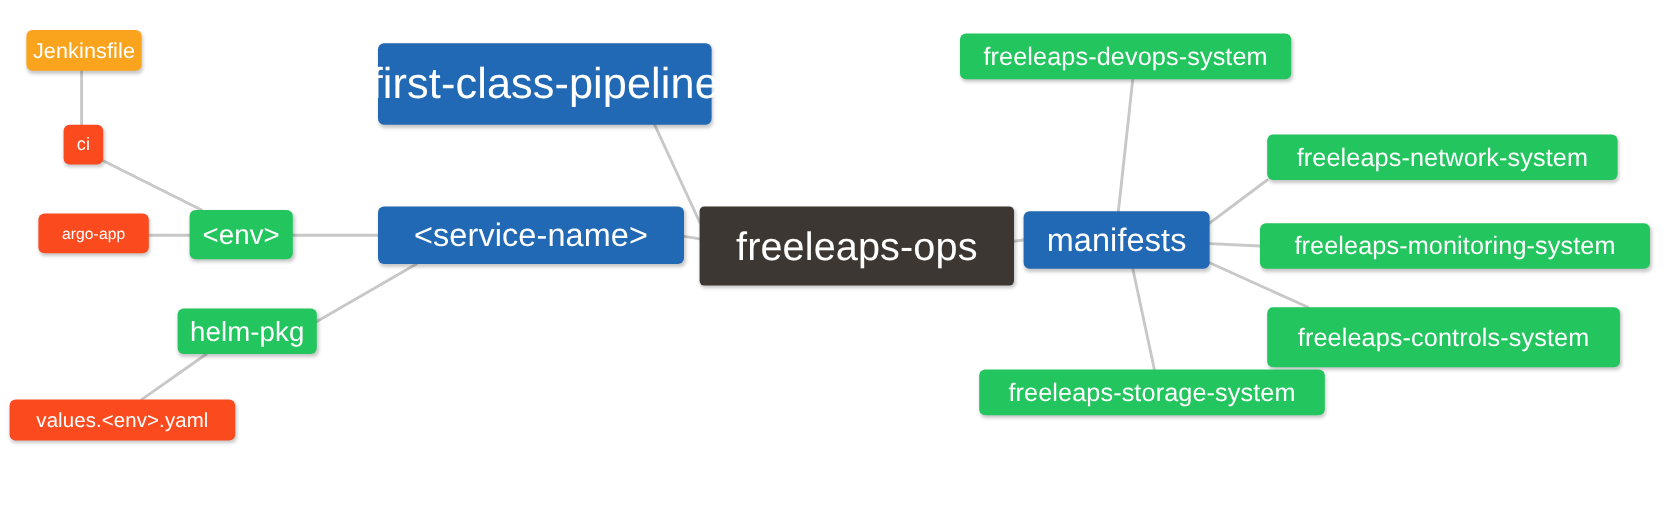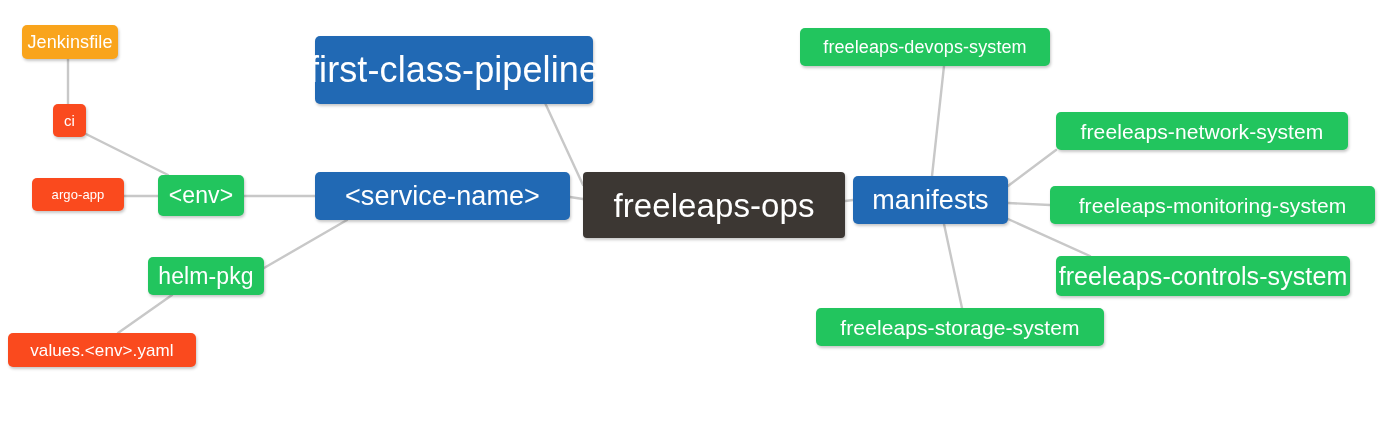--- a/index.html
+++ b/index.html
@@ -54,24 +54,24 @@
   .n-root                 { left: 583px; top: 172px; width: 262px; height: 66px; }
   .n-manifests            { left: 853px; top: 176px; width: 155px; height: 48px; font-size: 27px; }
 
   .n-env        { left: 158px; top: 175px; width: 86px;  height: 41px; font-size: 23px; }
   .n-helm-pkg   { left: 148px; top: 257px; width: 116px; height: 38px; font-size: 23px; text-align: right; }
   .n-jenkins    { left: 22px;  top: 25px;  width: 96px;  height: 34px; font-size: 18px; }
   .n-ci         { left: 53px;  top: 104px; width: 33px;  height: 33px; font-size: 15px; }
   .n-argo       { left: 32px;  top: 178px; width: 92px;  height: 33px; font-size: 13px; }
   .n-values     { left: 8px;   top: 333px; width: 188px; height: 34px; font-size: 17px; }
 
-  .n-devops     { left: 800px;  top: 28px;  width: 250px; height: 38px; font-size: 18px; }
+  .n-devops     { left: 800px;  top: 28px;  width: 276px; height: 38px; font-size: 21px; }
   .n-network    { left: 1056px; top: 112px; width: 292px; height: 38px; font-size: 21px; }
   .n-monitoring { left: 1050px; top: 186px; width: 325px; height: 38px; font-size: 21px; }
-  .n-controls   { left: 1056px; top: 256px; width: 294px; height: 40px; font-size: 25px; }
+  .n-controls   { left: 1056px; top: 256px; width: 294px; height: 50px; font-size: 21px; }
   .n-storage    { left: 816px;  top: 308px; width: 288px; height: 38px; font-size: 21px; }
 </style>
 </head>
 <body>
 
 <div id="mindmap-canvas">
 
   <svg id="edge-layer" viewBox="0 0 1390 421" xmlns="http://www.w3.org/2000/svg">
     <g fill="none" stroke="#c8c8c8" stroke-width="2.4" stroke-linecap="round">
 

